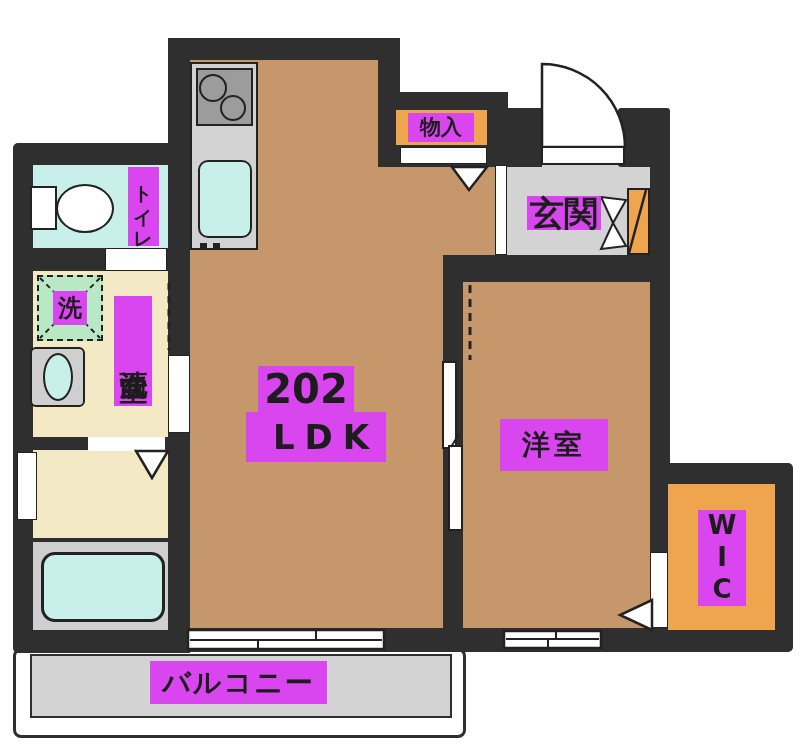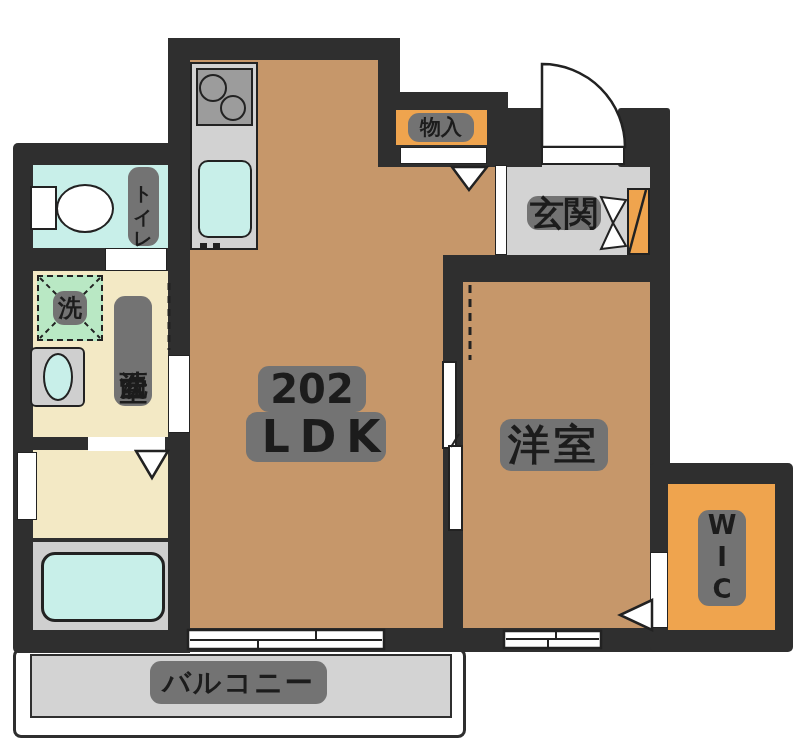--- a/index.html
+++ b/index.html
@@ -6,23 +6,23 @@
   .plan{position:relative;width:800px;height:750px;background:#fff;overflow:hidden;
         font-family:"DejaVu Sans","Liberation Sans",sans-serif;color:#1c1c1c;}
   .abs{position:absolute;box-sizing:border-box;}
   .wall{background:var(--wall,#2f2f2f);}
   .wood{background:var(--floor-wood,#c6976a);}
   .cream{background:var(--cream,#f3e9c5);}
   .cyan{background:var(--water-cyan,#c8efe9);}
   .grayfloor{background:var(--gray-floor,#d3d3d3);}
   .orange{background:var(--accent-orange,#efa44e);}
   .white{background:#fff;}
-  .lbl{position:absolute;box-sizing:border-box;background:#737373;color:#1c1c1c;
+  .lbl{position:absolute;box-sizing:border-box;background:#d946ef;color:#1c1c1c;
        display:flex;align-items:center;justify-content:center;line-height:1;
-       font-weight:600;white-space:nowrap;border-radius:11px;}
+       font-weight:600;white-space:nowrap;}
   .vert{writing-mode:vertical-rl;text-orientation:upright;letter-spacing:2px;}
   svg.overlay{position:absolute;left:0;top:0;pointer-events:none;}
 </style>
 </head>
 <body>
 
 <div class="plan">
 
   <div class="abs wood" style="left:188px;top:58px;width:309px;height:574px;"></div>
   <div class="abs white" style="left:378px;top:0;width:130px;height:95px;"></div>
@@ -127,26 +127,26 @@
       <line x1="556" y1="631" x2="556" y2="639" stroke="#222" stroke-width="2"></line>
       <line x1="548" y1="639" x2="548" y2="648" stroke="#222" stroke-width="2"></line>
     </g>
 
     <g>
       <rect x="200" y="243" width="7" height="6" fill="#222"></rect>
       <rect x="213" y="243" width="7" height="6" fill="#222"></rect>
     </g>
   </svg>
 
-  <div class="lbl" style="left:258px;top:366px;width:108px;height:46px;font-size:40px;">202</div>
-  <div class="lbl" style="left:246px;top:412px;width:140px;height:50px;font-size:44px;letter-spacing:10px;padding-left:20px;">LDK</div>
+  <div class="lbl" style="left:258px;top:366px;width:96px;height:46px;font-size:40px;">202</div>
+  <div class="lbl" style="left:246px;top:412px;width:140px;height:50px;font-size:34px;letter-spacing:10px;padding-left:20px;">LDK</div>
 
   <div class="lbl" style="left:408px;top:113px;width:66px;height:29px;font-size:21px;">物入</div>
   <div class="lbl" style="left:527px;top:196px;width:74px;height:34px;font-size:34px;">玄関</div>
-  <div class="lbl" style="left:500px;top:419px;width:108px;height:52px;font-size:42px;letter-spacing:4px;">洋室</div>
+  <div class="lbl" style="left:500px;top:419px;width:108px;height:52px;font-size:28px;letter-spacing:4px;">洋室</div>
   <div class="lbl vert" style="left:698px;top:510px;width:48px;height:96px;font-size:26px;">WIC</div>
 
   <div class="lbl vert" style="left:128px;top:167px;width:31px;height:79px;font-size:19px;">トイレ</div>
   <div class="lbl" style="left:53px;top:291px;width:34px;height:34px;font-size:24px;">洗</div>
   <div class="lbl vert" style="left:114px;top:296px;width:38px;height:110px;font-size:28px;">洗面室</div>
   <div class="lbl" style="left:150px;top:661px;width:177px;height:43px;font-size:28px;letter-spacing:2px;">バルコニー</div>
 
 </div>
 
 </body></html>

